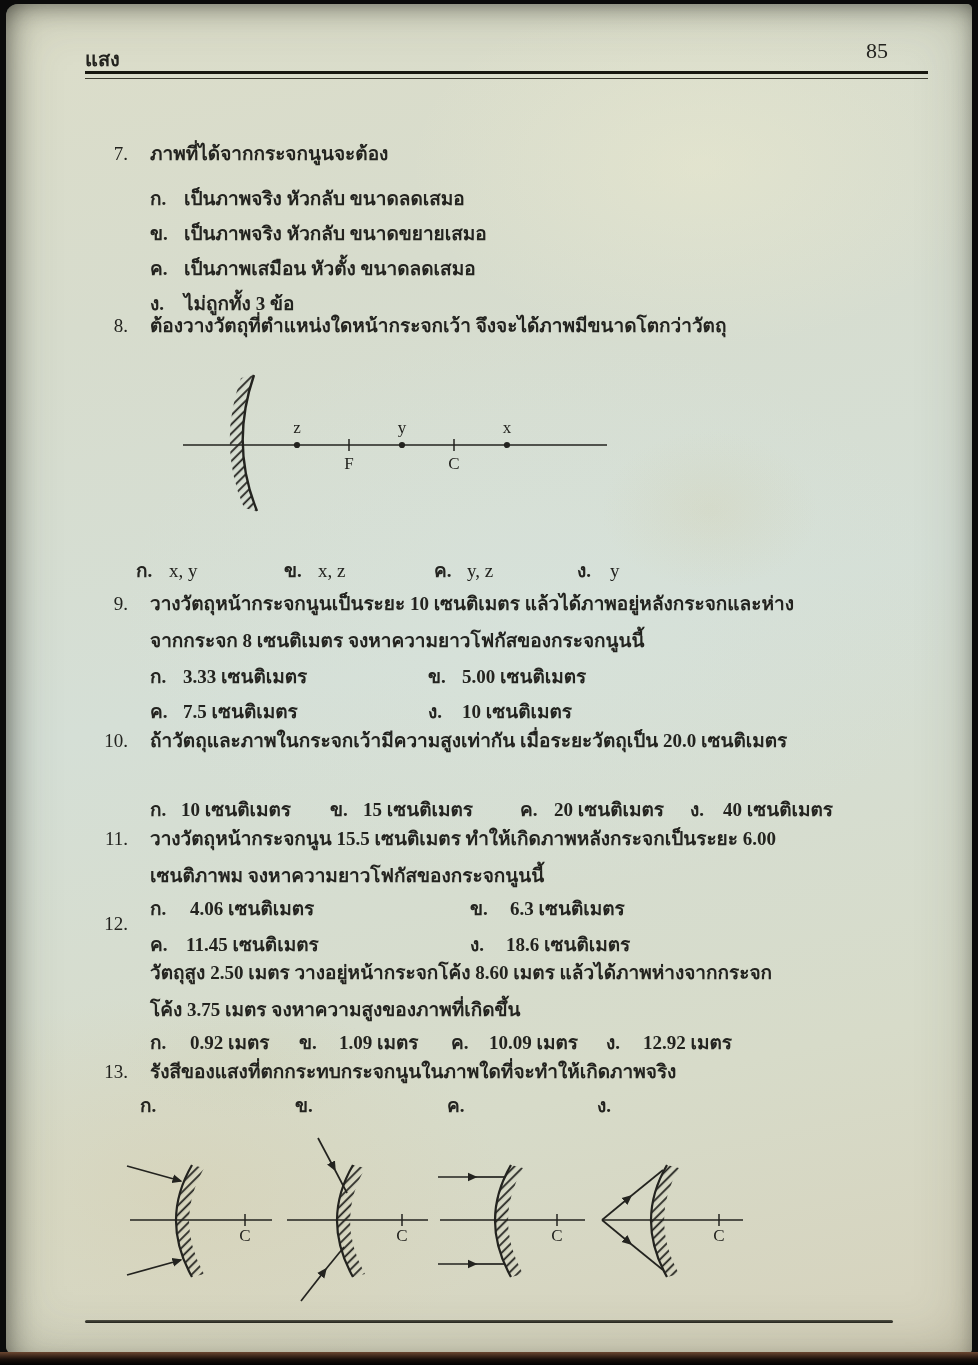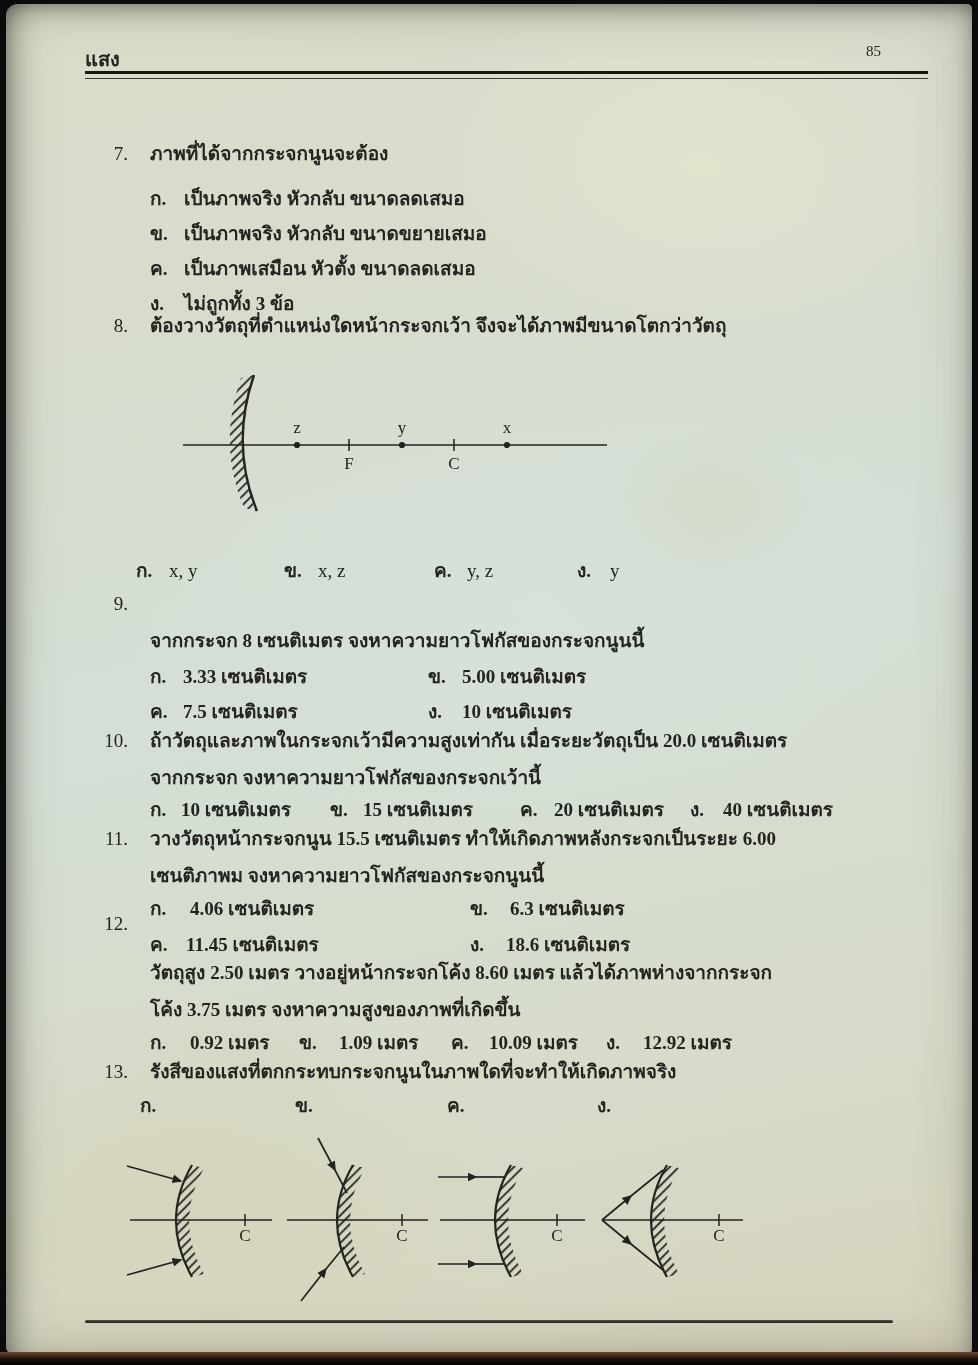--- a/index.html
+++ b/index.html
@@ -16,21 +16,21 @@
                      inset 22px 0 30px -22px rgba(0,0,0,0.5),
                      inset -14px 0 22px -16px rgba(0,0,0,0.3),
                      inset 0 18px 26px -18px rgba(0,0,0,0.45);}
   .bottom-bar{position:absolute;left:0;bottom:0;width:978px;height:13px;
          background:linear-gradient(to bottom,#6b4630,#1a100b 55%,#000);}
   .t{position:absolute;white-space:nowrap;font-size:19px;line-height:26px;}
   .thai{font-weight:600;text-align:right;}
   .lat{font-weight:400;}
   .num{width:44px;text-align:right;font-weight:400;}
   .hdr-title{font-size:20px;font-weight:700;}
-  .hdr-num{font-size:15px;font-weight:400;}
+  .hdr-num{font-size:22px;font-weight:400;}
   .rule-double{position:absolute;left:85px;top:71px;width:843px;height:4px;
          border-top:3px solid #17170f;border-bottom:1.5px solid #3c3c30;}
   .rule-bottom{position:absolute;left:85px;top:1320px;width:808px;height:3px;
          background:linear-gradient(to bottom,#505044,#23231c);border-radius:2px;}
   .dia{position:absolute;}
   .dia text{font-family:"Liberation Serif","DejaVu Serif",serif;font-size:17px;fill:#23231f;}
   .stain1{position:absolute;left:600px;top:430px;width:220px;height:160px;border-radius:50%;
          background:radial-gradient(ellipse,rgba(205,195,150,0.18),transparent 70%);}
   .stain2{position:absolute;left:120px;top:1000px;width:260px;height:120px;border-radius:50%;
          background:radial-gradient(ellipse,rgba(200,205,170,0.15),transparent 70%);}
@@ -91,33 +91,33 @@
   <span class="t thai" style="left:136px;top:558px">ก.</span>
   <span class="t lat" style="left:169px;top:558px">x, y</span>
   <span class="t thai" style="left:284px;top:558px">ข.</span>
   <span class="t lat" style="left:318px;top:558px">x, z</span>
   <span class="t thai" style="left:434px;top:558px">ค.</span>
   <span class="t lat" style="left:467px;top:558px">y, z</span>
   <span class="t thai" style="left:577px;top:558px">ง.</span>
   <span class="t lat" style="left:610px;top:558px">y</span>
 
   <span class="t num" style="left:84px;top:591px">9.</span>
+  <span class="t thai" style="left:150px;top:591px">วางวัตถุหน้ากระจกนูนเป็นระยะ 10 เซนติเมตร แล้วได้ภาพอยู่หลังกระจกและห่าง</span>
   <span class="t thai" style="left:150px;top:628px">จากกระจก 8 เซนติเมตร  จงหาความยาวโฟกัสของกระจกนูนนี้</span>
   <span class="t thai" style="left:150px;top:664px">ก.</span>
   <span class="t thai" style="left:183px;top:664px">3.33 เซนติเมตร</span>
   <span class="t thai" style="left:428px;top:664px">ข.</span>
   <span class="t thai" style="left:462px;top:664px">5.00 เซนติเมตร</span>
   <span class="t thai" style="left:150px;top:699px">ค.</span>
   <span class="t thai" style="left:183px;top:699px">7.5  เซนติเมตร</span>
   <span class="t thai" style="left:428px;top:699px">ง.</span>
   <span class="t thai" style="left:462px;top:699px">10  เซนติเมตร</span>
 
   <span class="t num" style="left:84px;top:728px">10.</span>
   <span class="t thai" style="left:150px;top:728px">ถ้าวัตถุและภาพในกระจกเว้ามีความสูงเท่ากัน  เมื่อระยะวัตถุเป็น 20.0 เซนติเมตร</span>
-  <span class="t thai" style="left:150px;top:765px">จากกระจก  จงหาความยาวโฟกัสของกระจกเว้านี้</span>
   <span class="t thai" style="left:150px;top:797px">ก.</span>
   <span class="t thai" style="left:181px;top:797px">10 เซนติเมตร</span>
   <span class="t thai" style="left:330px;top:797px">ข.</span>
   <span class="t thai" style="left:363px;top:797px">15 เซนติเมตร</span>
   <span class="t thai" style="left:520px;top:797px">ค.</span>
   <span class="t thai" style="left:554px;top:797px">20 เซนติเมตร</span>
   <span class="t thai" style="left:690px;top:797px">ง.</span>
   <span class="t thai" style="left:723px;top:797px">40 เซนติเมตร</span>
 
   <span class="t num" style="left:84px;top:826px">11.</span>

